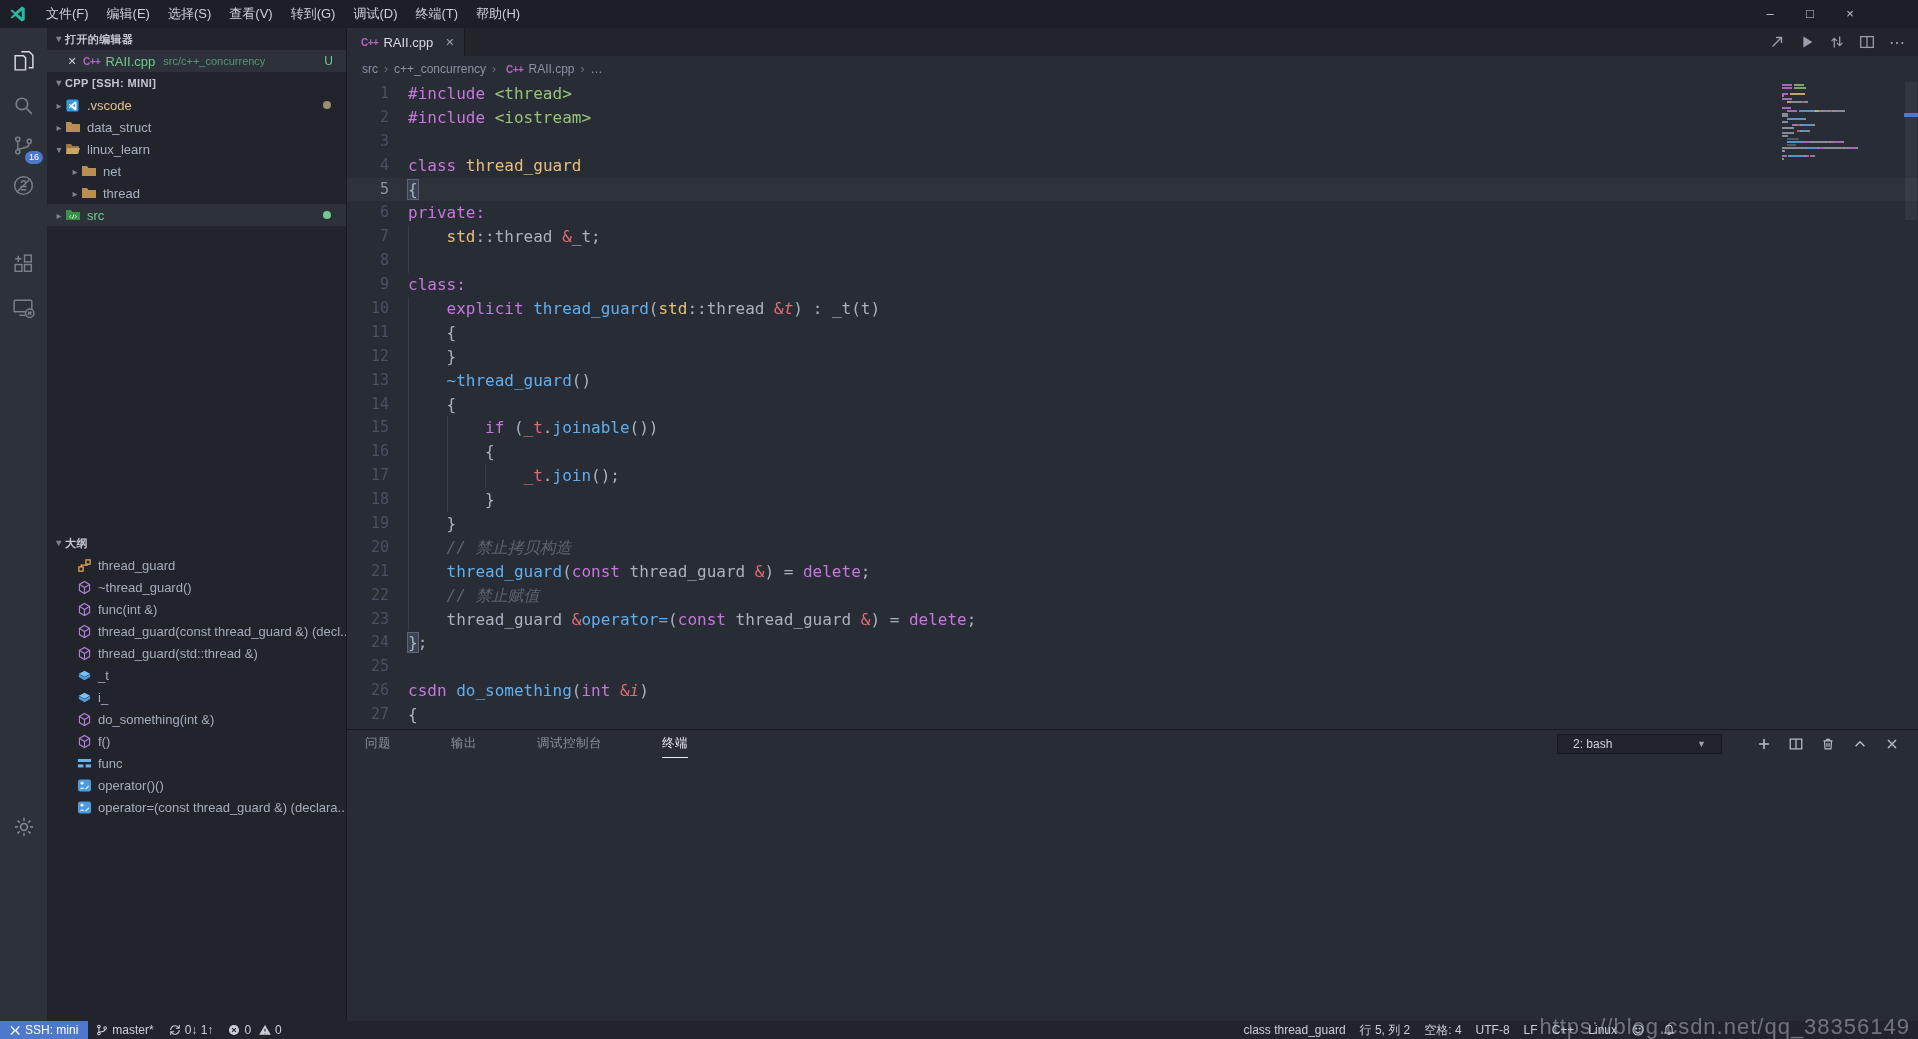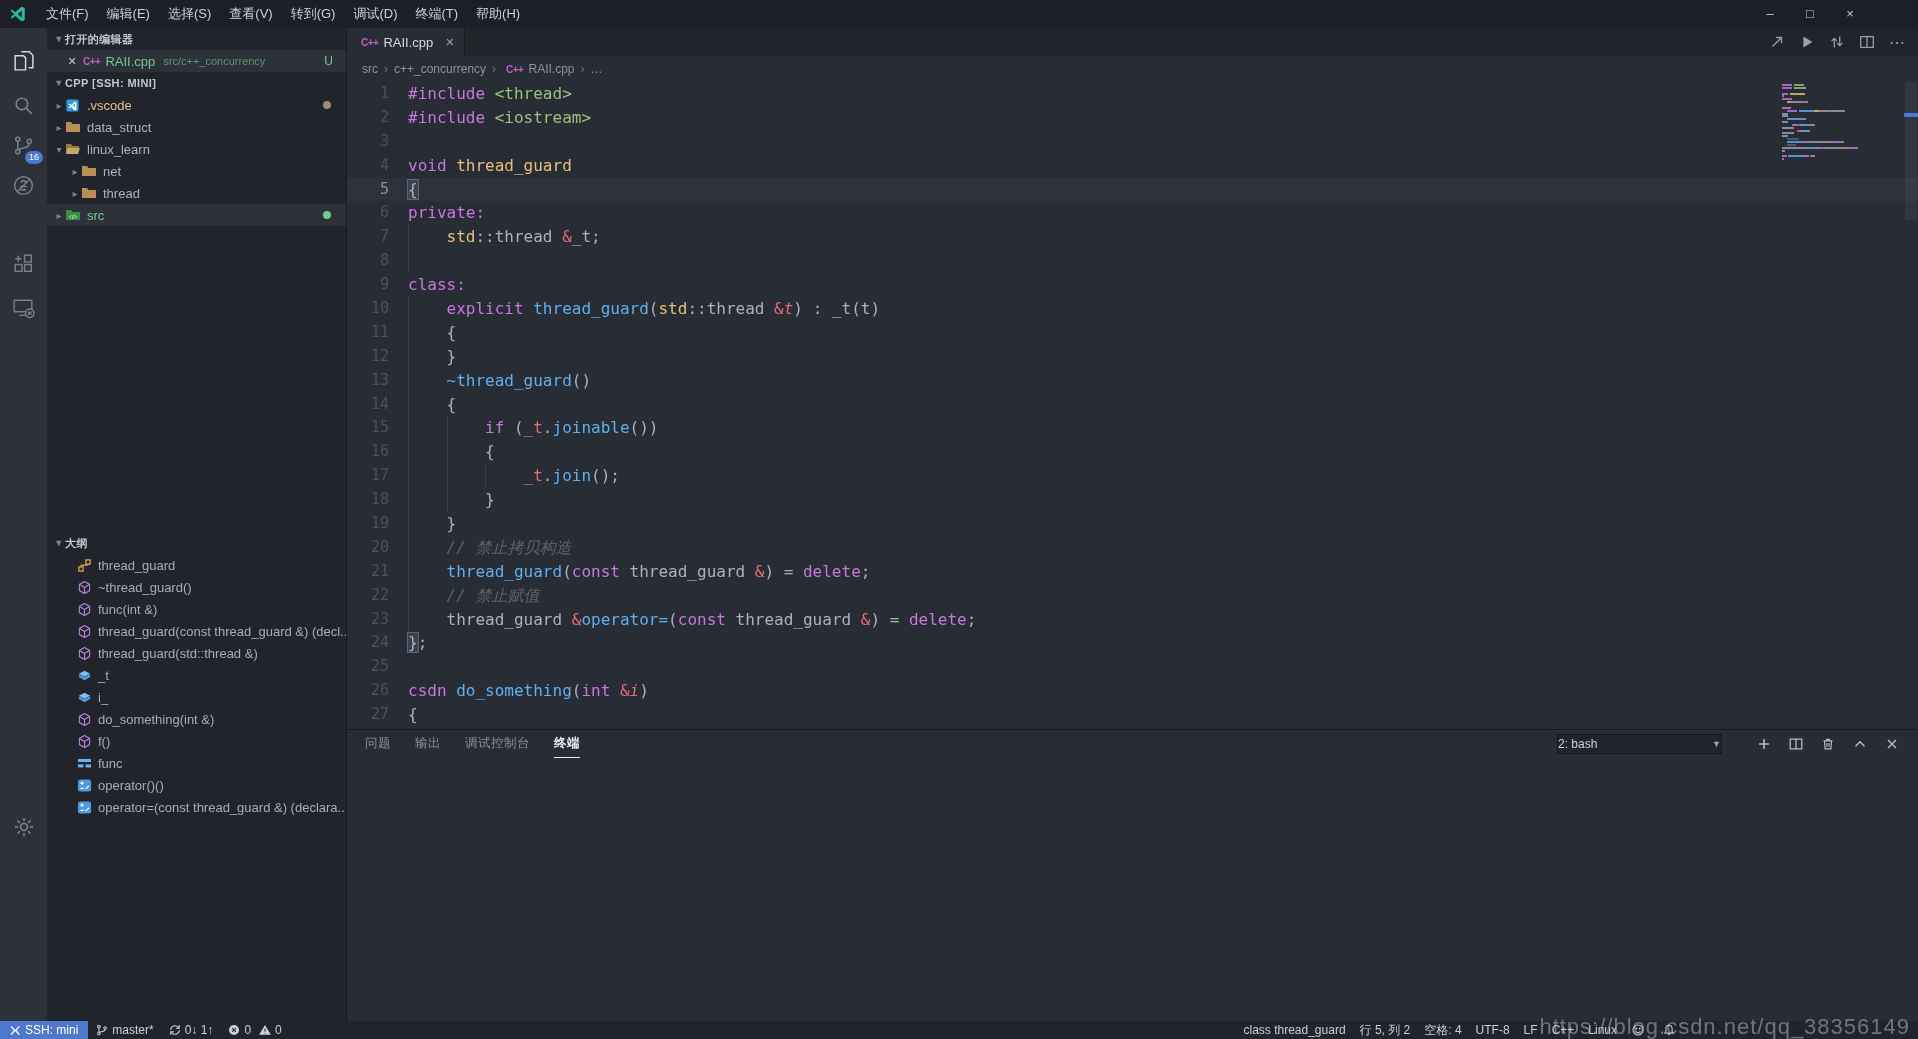--- a/index.html
+++ b/index.html
@@ -78,24 +78,24 @@
   .mm-row { position:absolute; height:2px; }
   .mm-seg { position:absolute; height:2px; opacity:.8; }
   #scrollbar { position:absolute; top:0; right:0; width:14px; height:647px; }
   #sb-thumb { position:absolute; top:0; left:1px; right:1px; height:138px; background:rgba(255,255,255,.05); }
   #sb-cursor { position:absolute; top:31px; left:0; right:0; height:4px; background:rgba(82,139,255,.8); }
 
   
   #panel { position:absolute; top:701px; left:0; right:0; bottom:0; background:#282c34; border-top:1px solid #181a1f; }
   #panel-header { position:relative; height:28px; display:flex; align-items:center; padding-left:18px; }
   .panel-tab { margin-right:24px; font-size:12.5px; color:#8a91a0; letter-spacing:.5px; position:relative; line-height:27px; }
-  .panel-tab.active { color:#e9ecf2; font-weight:bold; border-bottom:1px solid #e9ecf2; }
+  .panel-tab.active { color:#e9ecf2; font-weight:normal; border-bottom:1px solid #e9ecf2; }
   #panel-controls { position:absolute; right:10px; top:4px; display:flex; align-items:center; }
   #shell-select { width:165px; height:20px; background:#21252b; border:1px solid #141820; color:#ccd2de;
-    font-size:12px; display:flex; align-items:center; padding:0 0; margin-right:26px; }
+    font-size:12px; display:flex; align-items:center; padding:0 15px; margin-right:26px; }
   #shell-select .caret { margin-left:auto; font-size:9px; color:#9aa0ab; }
   .pan-act { width:32px; height:20px; display:flex; align-items:center; justify-content:center; color:#b6bcc8; }
   #terminal { position:absolute; top:31px; left:18px; right:20px; bottom:0;
     font-family:"DejaVu Sans Mono", monospace; font-size:15px; line-height:17.5px; color:#ccd2de; white-space:pre; }
   .t-dir { color:#3b7dd8; }
   .t-cursor { display:inline-block; width:8px; height:15px; background:#ccd2de; vertical-align:-2px; }
 
   
   #statusbar { position:absolute; left:0; right:0; bottom:0; height:18px; background:#21252b;
     color:#c9cfda; font-size:12px; display:flex; align-items:center; z-index:10; }
@@ -422,21 +422,21 @@
         <span>RAII.cpp</span>
         <span class="crumb-sep">›</span>
         <span>…</span>
       </div>
 
     <div id="code-region">
       <div id="code-lines">
           <div class="code-line"><span class="lnum">1</span><span class="lcontent"><span class="tok-kw">#include</span><span class="tok-def"> </span><span class="tok-str">&lt;thread&gt;</span></span></div>
           <div class="code-line"><span class="lnum">2</span><span class="lcontent"><span class="tok-kw">#include</span><span class="tok-def"> </span><span class="tok-str">&lt;iostream&gt;</span></span></div>
           <div class="code-line"><span class="lnum">3</span><span class="lcontent"></span></div>
-          <div class="code-line"><span class="lnum">4</span><span class="lcontent"><span class="tok-kw">void</span><span class="tok-def"> </span><span class="tok-cls">thread_guard</span></span></div>
+          <div class="code-line"><span class="lnum">4</span><span class="lcontent"><span class="tok-kw">class</span><span class="tok-def"> </span><span class="tok-cls">thread_guard</span></span></div>
           <div class="code-line cur"><span class="lnum">5</span><span class="lcontent"><span class="tok-brk">{</span></span></div>
           <div class="code-line"><span class="lnum">6</span><span class="lcontent"><span class="tok-kw">private:</span></span></div>
           <div class="code-line"><span class="lnum">7</span><span class="lcontent"><span class="guide" style="left: 19px;"></span><span class="tok-def">    </span><span class="tok-cls">std</span><span class="tok-def">::thread </span><span class="tok-var">&amp;</span><span class="tok-def">_t;</span></span></div>
           <div class="code-line"><span class="lnum">8</span><span class="lcontent"><span class="guide" style="left: 19px;"></span></span></div>
           <div class="code-line"><span class="lnum">9</span><span class="lcontent"><span class="tok-kw">class:</span></span></div>
           <div class="code-line"><span class="lnum">10</span><span class="lcontent"><span class="guide" style="left: 19px;"></span><span class="tok-def">    </span><span class="tok-kw">explicit</span><span class="tok-def"> </span><span class="tok-fn">thread_guard</span><span class="tok-def">(</span><span class="tok-cls">std</span><span class="tok-def">::thread </span><span class="tok-var">&amp;</span><span class="tok-param">t</span><span class="tok-def">) : _t(t)</span></span></div>
           <div class="code-line"><span class="lnum">11</span><span class="lcontent"><span class="guide" style="left: 19px;"></span><span class="tok-def">    {</span></span></div>
           <div class="code-line"><span class="lnum">12</span><span class="lcontent"><span class="guide" style="left: 19px;"></span><span class="tok-def">    }</span></span></div>
           <div class="code-line"><span class="lnum">13</span><span class="lcontent"><span class="guide" style="left: 19px;"></span><span class="tok-def">    </span><span class="tok-fn">~thread_guard</span><span class="tok-def">()</span></span></div>
           <div class="code-line"><span class="lnum">14</span><span class="lcontent"><span class="guide" style="left: 19px;"></span><span class="tok-def">    {</span></span></div>
@@ -577,21 +577,21 @@
           </div>
         </div>
       <div id="scrollbar">
         <div id="sb-thumb"></div>
         <div id="sb-cursor"></div>
       </div>
     </div>
 
     <div id="panel">
       <div id="panel-header">
-        <div id="panel-tabs" style="display: flex;">
+        <div id="panel-tabs" style="display: flex; gap: 36px;">
             <span class="panel-tab">问题</span>
             <span class="panel-tab">输出</span>
             <span class="panel-tab">调试控制台</span>
             <span class="panel-tab active">终端</span>
           </div>
         <div id="panel-controls">
           <div id="shell-select">
             <span>2: bash</span>
             <span class="caret">▼</span>
           </div>

